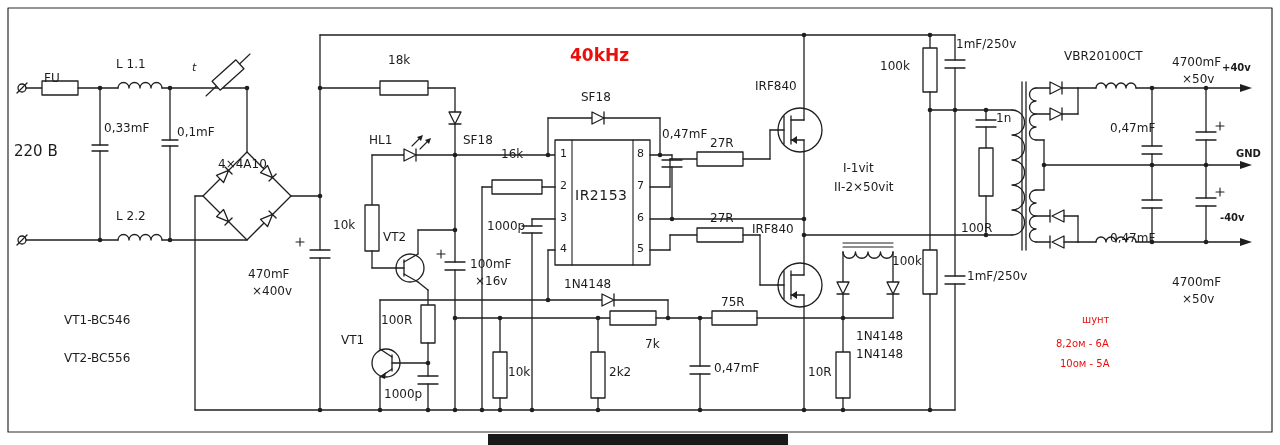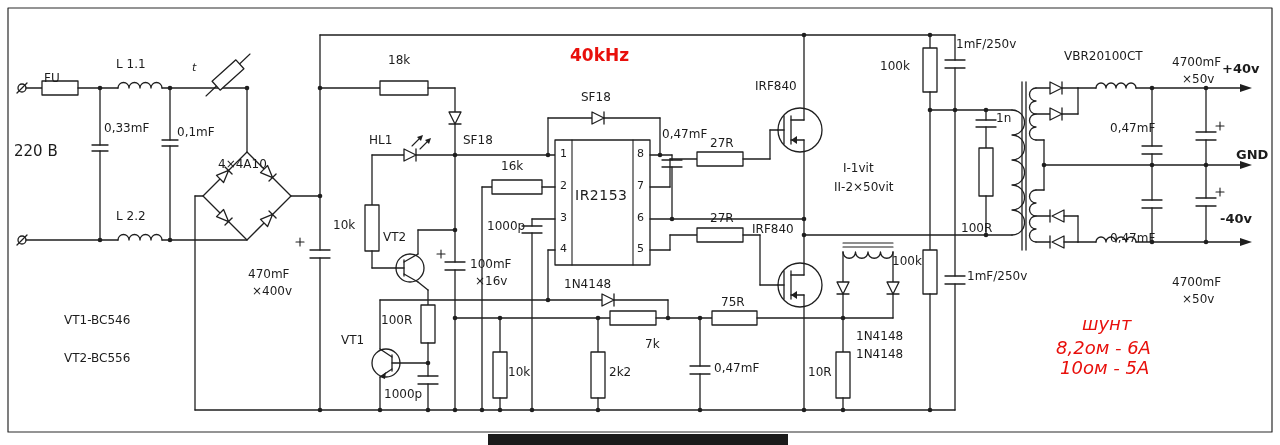--- a/index.html
+++ b/index.html
@@ -12,23 +12,23 @@
   svg .fillw { fill:#ffffff; }
   svg .dot { fill:#1f1f1f; stroke:none; }
   svg .solid { fill:#1f1f1f; stroke:none; }
   svg .thin { stroke-width:1.1; }
   svg .frame { stroke:#2a2a2a; stroke-width:1.2; }
   .lbl { position:absolute; font-size:12px; color:#1c1c1c; white-space:nowrap; line-height:1.1; }
   .big15 { font-size:15px; }
   .pin  { font-size:11px; }
   .ic14 { font-size:14px; letter-spacing:0.5px; }
   .small11 { font-size:11px; font-style:italic; }
-  .bold13 { font-size:13px; font-weight:bold; }
+  .bold13 { font-size:10px; font-weight:bold; }
   .red-bold { color:var(--red,#e8100c); font-size:17px; font-weight:bold; }
-  .red-italic { color:var(--red,#e8100c); font-size:18px; font-style:italic; }
+  .red-italic { color:var(--red,#e8100c); font-size:10px; }
   #watermark-bar { position:absolute; left:488px; top:434px; width:300px; height:11px; background:#1a1a1a; }
 </style>
 </head>
 <body>
 
 <div id="stage">
 
 <svg id="schem" width="1280" height="445" viewBox="0 0 1280 445">
 
   <g>
@@ -417,21 +417,21 @@
 <div class="lbl" style="left:388px;top:54px">18k</div>
 <div class="lbl" style="left:463px;top:134px">SF18</div>
 <div class="lbl" style="left:369px;top:134px">HL1</div>
 <div class="lbl" style="left:333px;top:219px">10k</div>
 <div class="lbl" style="left:383px;top:231px">VT2</div>
 <div class="lbl" style="left:381px;top:314px">100R</div>
 <div class="lbl" style="left:341px;top:334px">VT1</div>
 <div class="lbl" style="left:384px;top:388px">1000p</div>
 <div class="lbl" style="left:470px;top:258px">100mF</div>
 <div class="lbl" style="left:475px;top:275px">×16v</div>
-<div class="lbl" style="left:501px;top:160px">16k</div>
+<div class="lbl" style="left:501px;top:148px">16k</div>
 <div class="lbl" style="left:487px;top:220px">1000p</div>
 <div class="lbl red-bold" style="left:570px;top:46px">40kHz</div>
 <div class="lbl" style="left:581px;top:91px">SF18</div>
 <div class="lbl ic14" style="left:575px;top:188px">IR2153</div>
 <div class="lbl pin" style="left:560px;top:148px">1</div>
 <div class="lbl pin" style="left:560px;top:180px">2</div>
 <div class="lbl pin" style="left:560px;top:212px">3</div>
 <div class="lbl pin" style="left:560px;top:243px">4</div>
 <div class="lbl pin" style="left:637px;top:148px">8</div>
 <div class="lbl pin" style="left:637px;top:180px">7</div>

